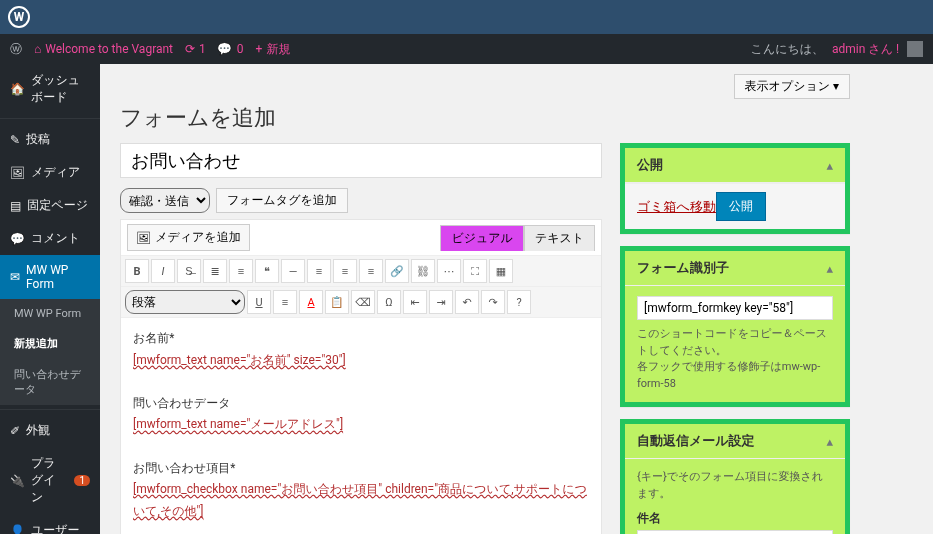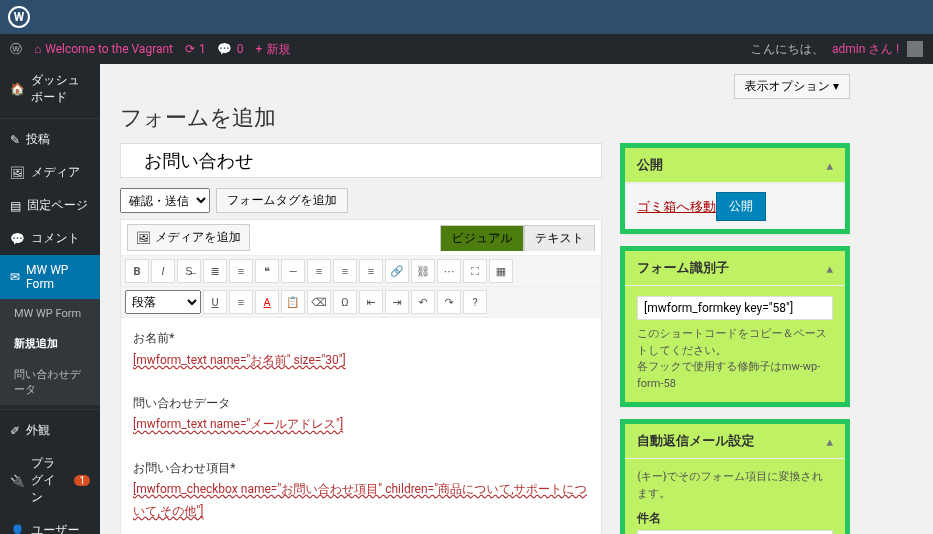--- a/index.html
+++ b/index.html
@@ -25,34 +25,34 @@
 .screen-options button { background: #f7f7f7; border: 1px solid #ccc; padding: 3px 10px; font-size: 12px; cursor: pointer; }
 h1.page-title { font-size: 22px; font-weight: 400; margin-bottom: 10px; }
 .body-cols { display: flex; gap: 18px; }
 .col-left { flex: 1; min-width: 0; }
 .col-right { width: 230px; }
 .postbox { background: #bef264; border: 5px solid #22c55e; box-shadow: 0 1px 1px rgba(0,0,0,.04); margin-bottom: 12px; }
 .postbox-header { border-bottom: 1px solid #eee; padding: 8px 12px; display: flex; align-items: center; justify-content: space-between; }
 .postbox-header h2 { font-size: 13px; font-weight: 600; }
 .postbox-toggle { cursor: pointer; color: #72777c; }
 .postbox-body { padding: 10px 12px; font-size: 12px; }
-#title { width: 100%; padding: 6px 23px; font-size: 18px; border: 1px solid #ddd; background: #fff; }
+#title { width: 100%; padding: 6px 10px; font-size: 18px; border: 1px solid #ddd; background: #fff; }
 .title-row { margin-bottom: 10px; }
 .confirm-row { display: flex; gap: 6px; margin-bottom: 6px; }
 .confirm-row select { padding: 2px 4px; font-size: 12px; }
 .confirm-row button { background: #f7f7f7; border: 1px solid #ccc; padding: 3px 10px; font-size: 12px; cursor: pointer; }
 .editor-box { background: #fff; border: 1px solid #e5e5e5; }
 .editor-media-row { display: flex; align-items: center; justify-content: space-between; padding: 4px 6px; border-bottom: 1px solid #eee; }
 .add-media-btn { background: #f7f7f7; border: 1px solid #ccc; padding: 4px 8px; font-size: 12px; cursor: pointer; display: flex; align-items: center; gap: 4px; }
 .editor-tabs { display: flex; gap: 0; }
 .editor-tabs button { background: #ebebeb; border: 1px solid #ccc; border-bottom: none; padding: 4px 10px; font-size: 12px; cursor: pointer; }
-.editor-tabs button.active { background: #4d7c0f; }
+.editor-tabs button.active { background: #d946ef; }
 .toolbar-row { display: flex; gap: 2px; padding: 3px 4px; border-bottom: 1px solid #eee; background: #f5f5f5; flex-wrap: wrap; }
 .tb-btn { width: 24px; height: 24px; display: flex; align-items: center; justify-content: center; background: #fff; border: 1px solid #ddd; cursor: pointer; font-size: 11px; color: #555; }
-.tb-select { font-size: 12px; padding: 2px; }
+.tb-select { font-size: 12px; padding: 2px; border-radius: 9px; }
 .editor-content { padding: 10px 12px; font-size: 12px; line-height: 1.8; min-height: 200px; }
 .editor-content .sc { color: #b32d2e; text-decoration: underline wavy #b32d2e; text-decoration-skip-ink: none; }
 .trash-link { color: #a00; text-decoration: underline; }
 .publish-btn { background: #0085ba; color: #fff; border: 1px solid #006799; padding: 5px 12px; font-size: 12px; cursor: pointer; }
 .publish-actions { display: flex; justify-content: flex-start; align-items: center; padding: 8px 12px; border-top: 1px solid #eee; background: #f5f5f5; }
 .form-ident-input { width: 100%; border: 1px solid #ddd; padding: 4px 6px; font-size: 12px; margin-bottom: 6px; }
 .small-desc { font-size: 11px; color: #555; line-height: 1.5; }
 .field-label { font-weight: 600; margin-top: 8px; display: block; }
 .field-input { width: 100%; border: 1px solid #ddd; padding: 3px 6px; font-size: 12px; margin-top: 3px; }
 .notif-badge { background: #d54e21; color: #fff; border-radius: 8px; padding: 0 5px; font-size: 10px; margin-left: 4px; }
@@ -168,21 +168,21 @@
             <span class="tb-btn">≡</span>
             <span class="tb-btn">≡</span>
             <span class="tb-btn">≡</span>
             <span class="tb-btn">🔗</span>
             <span class="tb-btn">⛓</span>
             <span class="tb-btn">⋯</span>
             <span class="tb-btn">⛶</span>
             <span class="tb-btn">▦</span>
           </div>
           <div class="toolbar-row">
-            <select class="tb-select" style="width:76px;"><option>段落</option></select>
+            <select class="tb-select" style="width:120px;"><option>段落</option></select>
             <span class="tb-btn">
                 <u>U</u>
               </span>
             <span class="tb-btn">≡</span>
             <span class="tb-btn">
                 <u style="color:red">A</u>
               </span>
             <span class="tb-btn">📋</span>
             <span class="tb-btn">⌫</span>
             <span class="tb-btn">Ω</span>

